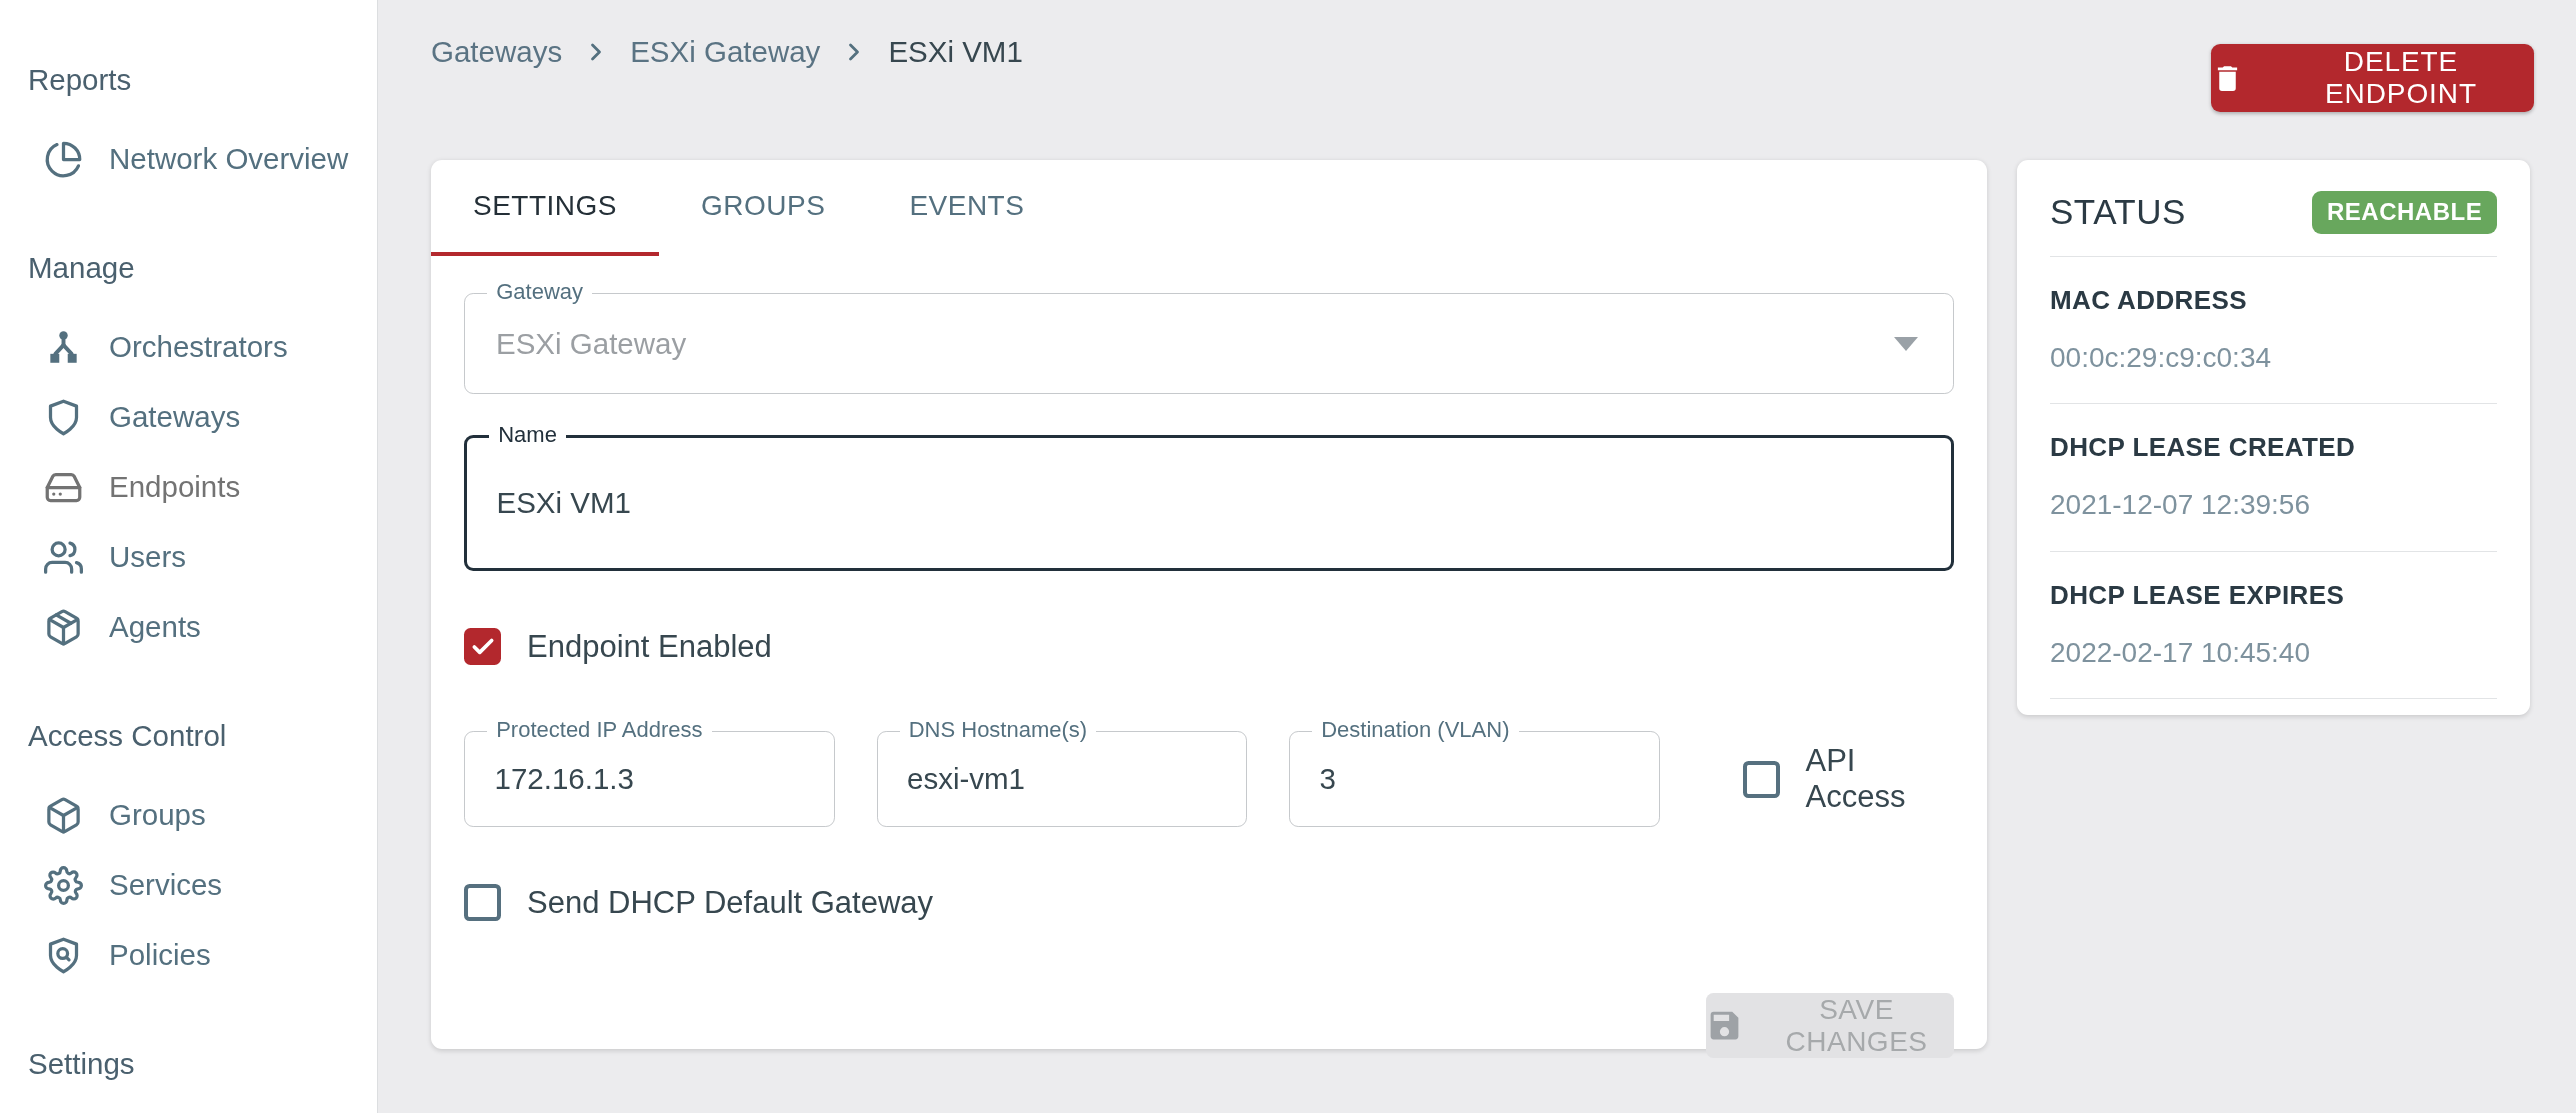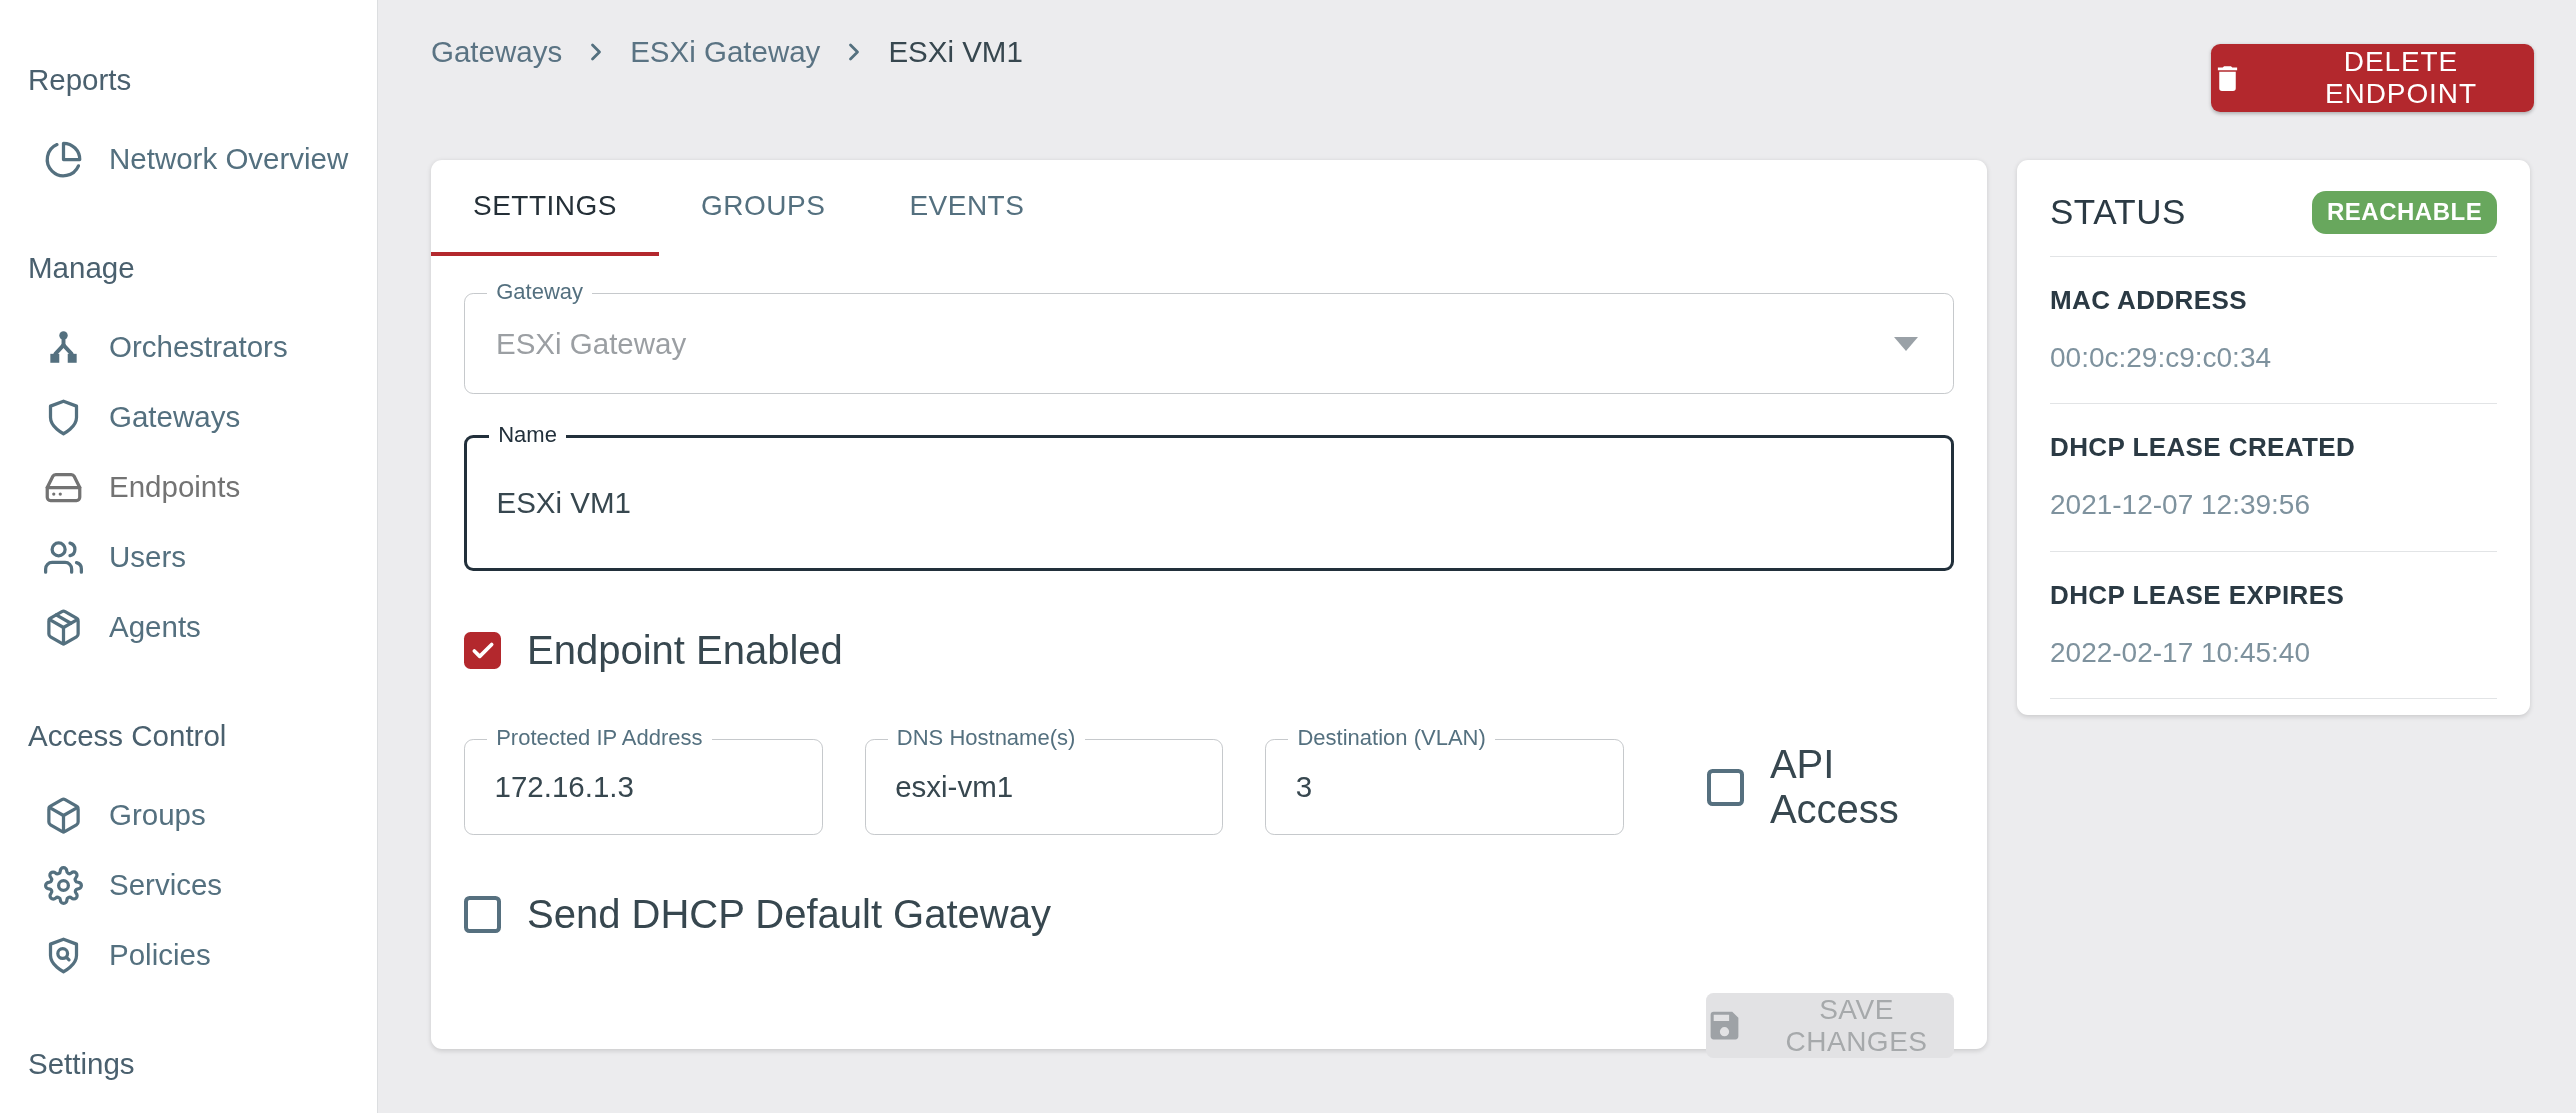--- a/index.html
+++ b/index.html
@@ -58,38 +58,38 @@
   .name-field .flabel { color:#22303b; top:-15.7px; }
   .ofield input { position:absolute; inset:0; width:100%; height:100%; border:none; outline:none;
                   background:transparent; padding-left:29.5px; font-size:29.5px; color:#37474f;
                   font-family:inherit; }
 
   .cbx-row { display:flex; align-items:center; gap:26px; cursor:pointer; }
   .cbx { width:37px; height:37px; border-radius:6.5px; flex:0 0 auto;
          display:flex; align-items:center; justify-content:center; }
   .cbx.checked { background:#b3282d; }
   .cbx.unchecked { background:#fff; border:4.6px solid #56707f; border-radius:5.5px; }
-  .cbx-label { font-size:40px; color:#37474f; }
+  .cbx-label { font-size:31px; color:#37474f; }
   .row-enabled { margin-top:57px; }
 
   .field-row { display:flex; align-items:center; margin-top:66px; }
   .small-field { width:385px; height:96px; margin-right:42px; }
   .row-dhcp { margin-top:57px; }
 
   .save-btn { position:absolute; right:33px; bottom:28px; width:248px; height:65px;
               background:#e2e2e4; border:none; border-radius:7.4px;
               display:flex; align-items:center; justify-content:center; gap:16px;
               font-size:28px; letter-spacing:0.5px; color:#a6a9ab; font-family:inherit; }
 
   
   .status-head { display:flex; align-items:center; justify-content:space-between;
                  padding-bottom:22px; border-bottom:0.9px solid #e2e4e6; }
   .status-title { font-size:35px; font-weight:500; color:#2b3a44; letter-spacing:0.5px; }
   .status-badge { background:#68a75d; color:#ffffff; font-size:24px; font-weight:bold;
-                  letter-spacing:0.5px; padding:7.4px 14.8px; border-radius:14px; }
+                  letter-spacing:0.5px; padding:7.4px 14.8px; border-radius:9px; }
   .status-block { padding:28px 0 29.5px; border-bottom:0.9px solid #e2e4e6; }
   .status-label { font-size:26px; font-weight:bold; color:#2b3a44; letter-spacing:0.4px;
                   margin-bottom:26px; }
   .status-value { font-size:28px; color:#7e929e; }
 </style>
 </head>
 <body>
 
 <div id="stage">
 

